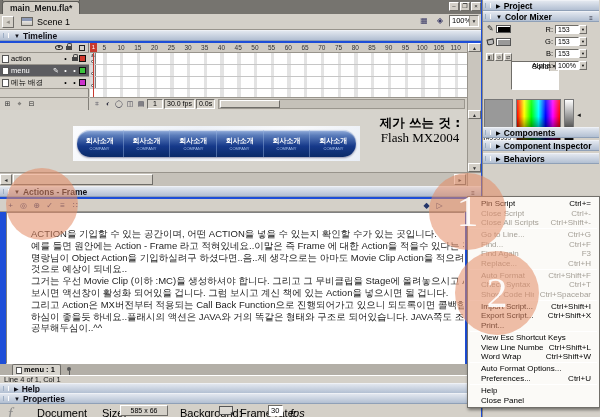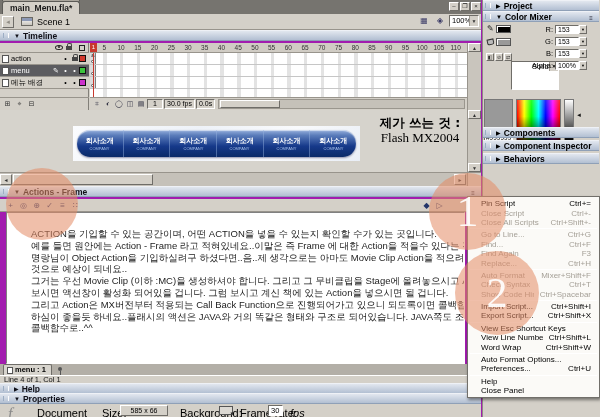--- a/index.html
+++ b/index.html
@@ -1,16 +1,16 @@
 <!DOCTYPE html>
 <html><head>
 <meta charset="utf-8">
 <style>
   html,body{margin:0;padding:0;background:#555;}
-  #app{position:relative;width:600px;height:417px;overflow:hidden;background:#a21caf;
+  #app{position:relative;width:600px;height:417px;overflow:hidden;background:#1d4ed8;
        font-family:"Liberation Sans","DejaVu Sans",sans-serif;font-size:9px;color:#000;}
   #app *{box-sizing:border-box;}
 
   
   .doc-tabbar{position:absolute;left:0;top:0;width:481px;height:14px;background:#76746f;
               display:flex;align-items:flex-end;padding-left:2px;}
   .doc-tab{height:13px;padding:1px 7px 0 7px;font-size:8.5px;color:#1a1a1a;background:#aaa69d;
            border:1px solid #5c5b57;border-bottom:none;border-radius:3px 3px 0 0;margin-right:1px;
            line-height:11px;white-space:nowrap;}
   .doc-tab.active{background:#d4d0c8;font-weight:bold;}
@@ -127,21 +127,21 @@
   #act-hdr{left:0;top:186px;width:481px;}
   #act-toolbar{position:absolute;left:0;top:199px;width:481px;height:13px;background:#d4d0c8;
       border-bottom:1px solid #98948c;display:flex;align-items:center;padding-left:5px;gap:2px;}
   .abtn{width:11px;height:11px;font-size:8px;line-height:11px;text-align:center;color:#24366a;}
   #act-tools-right{position:absolute;right:36px;top:0;display:flex;gap:2px;align-items:center;height:13px;}
   #script-pane{position:absolute;left:6px;top:212px;width:459px;height:152px;background:#fff;
       border:1px solid;border-color:#808080 #fff #fff #808080;overflow:hidden;}
   #script-lines{position:absolute;left:24px;top:15px;right:2px;}
   .sline{font-size:9.5px;line-height:11.8px;color:#1c1c1c;white-space:nowrap;}
   #script-tabs{position:absolute;left:0;top:364px;width:481px;height:11px;background:#b3afa7;
-      display:flex;align-items:flex-end;padding-left:3px;}
+      display:flex;align-items:flex-end;padding-left:12px;}
   #script-tab{height:11px;background:#d7d4cd;border:1px solid #6f6d68;border-bottom:none;
       border-radius:2px 2px 0 0;font-size:7.5px;font-weight:bold;line-height:10px;padding:0 5px 0 3px;
       display:flex;align-items:center;gap:2px;}
   .tab-page-ic{width:6px;height:7px;background:#fff;border:1px solid #555;}
   #pin-btn{width:12px;height:10px;margin-left:2px;position:relative;}
   #pin-btn::before{content:"";position:absolute;left:4px;top:2px;width:4px;height:4px;border-radius:50%;background:#555;}
   #pin-btn::after{content:"";position:absolute;left:6px;top:6px;width:1px;height:4px;background:#555;}
   #act-status{position:absolute;left:0;top:375px;width:481px;height:8px;background:#d4d0c8;
       border-top:1px solid #fff;font-size:7.5px;line-height:8px;padding-left:4px;color:#111;}
 
@@ -429,21 +429,21 @@
   <div id="script-pane">
     <div id="script-lines">
         <div class="sline">ACTION을 기입할 수 있는 공간이며, 어떤 ACTION을 넣을 수 있는지 확인할 수가 있는 곳입니다.</div>
         <div class="sline">예를 들면 원안에는 Action - Frame 라고 적혀있네요..이말은 즉 Frame 에 대한 Action을 적을수 있다는 것이겠죠..</div>
         <div class="sline">명랑님이 Object Action을 기입하실려구 하셨다면..음..제 생각으로는 아마도 Movie Clip Action을 적으려고 하셨던</div>
         <div class="sline">것으로 예상이 되네요..</div>
         <div class="sline">그거는 우선 Movie Clip (이하 :MC)을 생성하셔야 합니다. 그리고 그 무비클립을 Stage에 올려놓으시고 Action창을</div>
         <div class="sline">보시면 액션창이 활성화 되어있을 겁니다. 그럼 보시고 계신 책에 있는 Action을 넣으시면 될 겁니다.</div>
         <div class="sline">그리고 Action은 MX버전부터 적용되는 Call Back Function으로 진행되어가고 있으니 되도록이면 콜백함수로 사용</div>
         <div class="sline">하심이 좋을듯 하네요..플래시의 액션은 JAVA와 거의 똑같은 형태와 구조로 되어있습니다. JAVA쪽도 조금</div>
-        <div class="sline">콜백함수로..^^</div>
+        <div class="sline">공부해두심이..^^</div>
       </div>
   </div>
   <div id="script-tabs">
     <div id="script-tab">
       <span class="tab-page-ic"></span>
       <span>menu : 1</span>
     </div>
     <div id="pin-btn"></div>
   </div>
   <div id="act-status">Line 4 of 1, Col 1</div>
@@ -562,38 +562,42 @@
         <div class="mlabel">Find Again</div>
         <div class="mshort">F3</div>
       </div>
       <div class="mitem dis">
         <div class="mlabel">Replace...</div>
         <div class="mshort">Ctrl+H</div>
       </div>
       <div class="msep"></div>
       <div class="mitem dis">
         <div class="mlabel">Auto Format</div>
-        <div class="mshort">Mixer+Shift+F</div>
+        <div class="mshort">Ctrl+Shift+F</div>
       </div>
       <div class="mitem dis">
         <div class="mlabel">Check Syntax</div>
         <div class="mshort">Ctrl+T</div>
       </div>
       <div class="mitem dis">
         <div class="mlabel">Show Code Hint</div>
         <div class="mshort">Ctrl+Spacebar</div>
       </div>
       <div class="msep"></div>
       <div class="mitem">
         <div class="mlabel">Import Script...</div>
         <div class="mshort">Ctrl+Shift+I</div>
       </div>
       <div class="mitem">
         <div class="mlabel">Export Script...</div>
         <div class="mshort">Ctrl+Shift+X</div>
+      </div>
+      <div class="mitem">
+        <div class="mlabel">Print...</div>
+        <div class="mshort"></div>
       </div>
       <div class="msep"></div>
       <div class="mitem">
         <div class="mlabel">View Esc Shortcut Keys</div>
         <div class="mshort"></div>
       </div>
       <div class="mitem">
         <div class="mlabel">View Line Numbers</div>
         <div class="mshort">Ctrl+Shift+L</div>
       </div>

